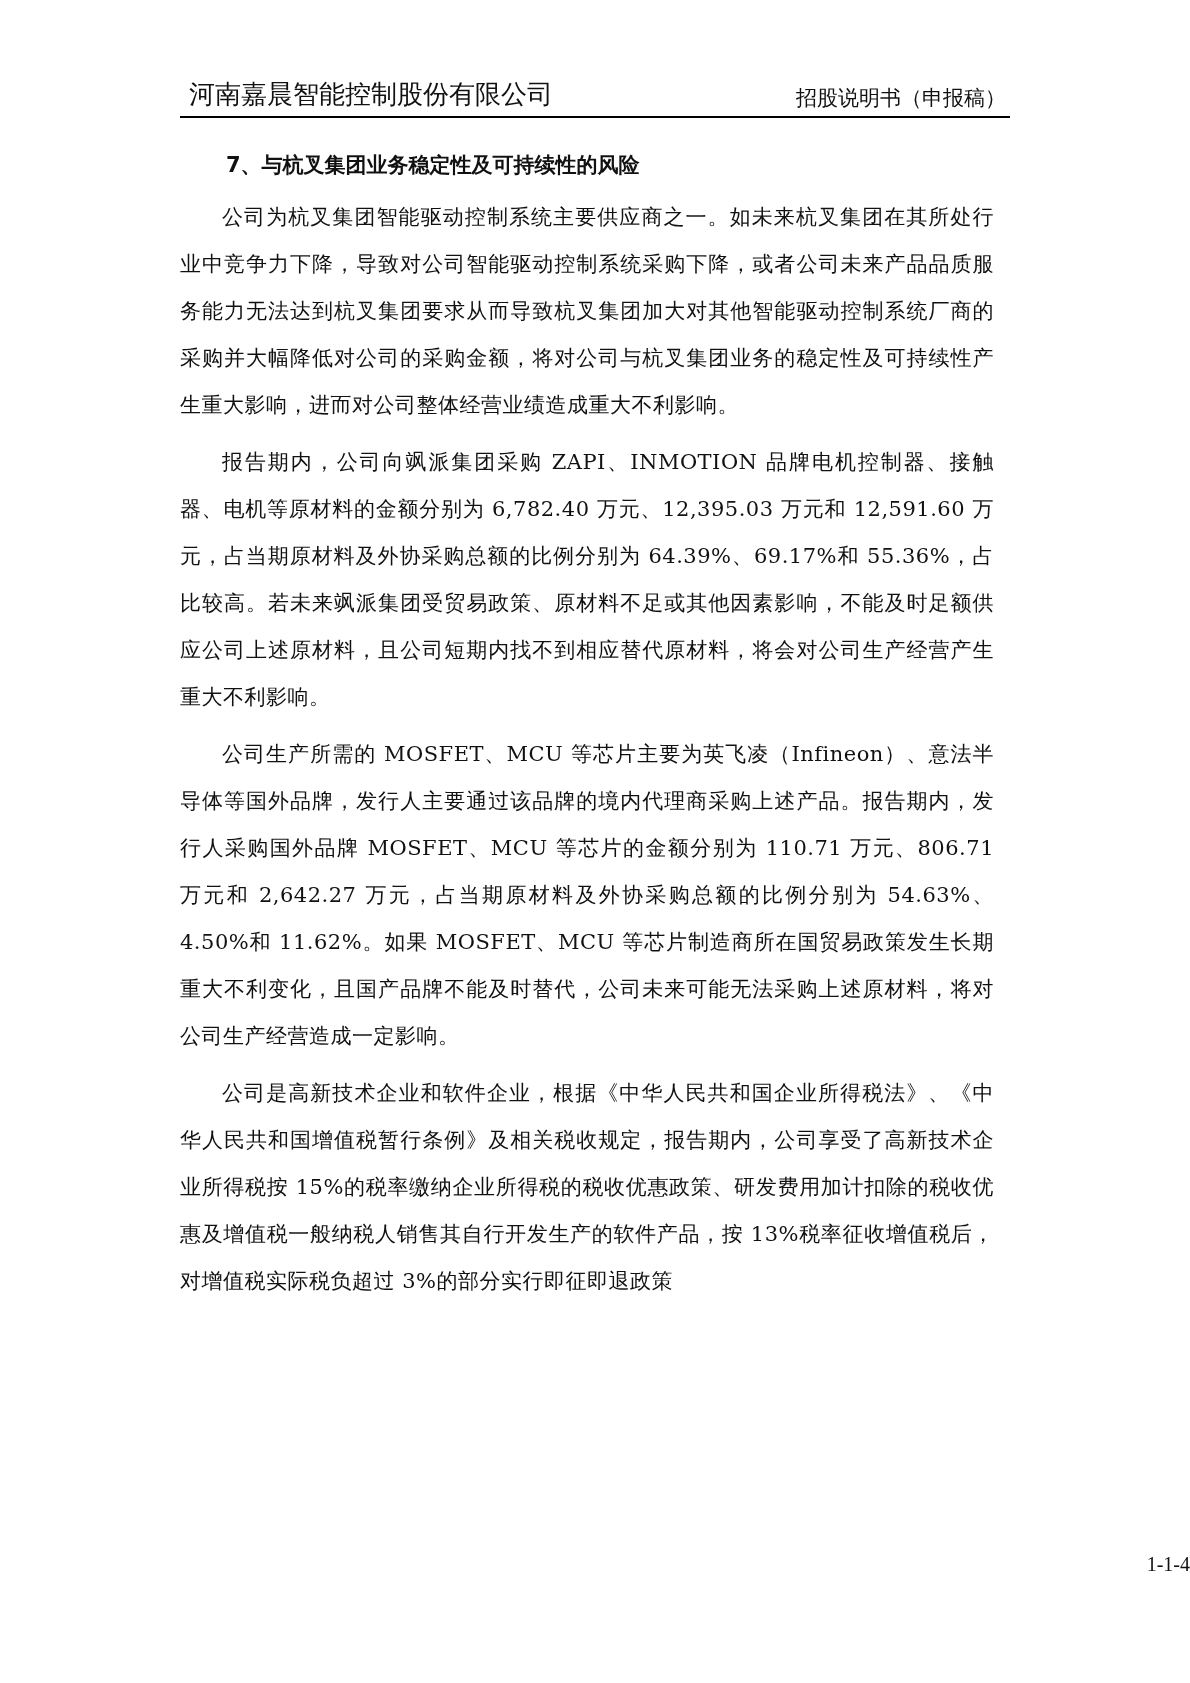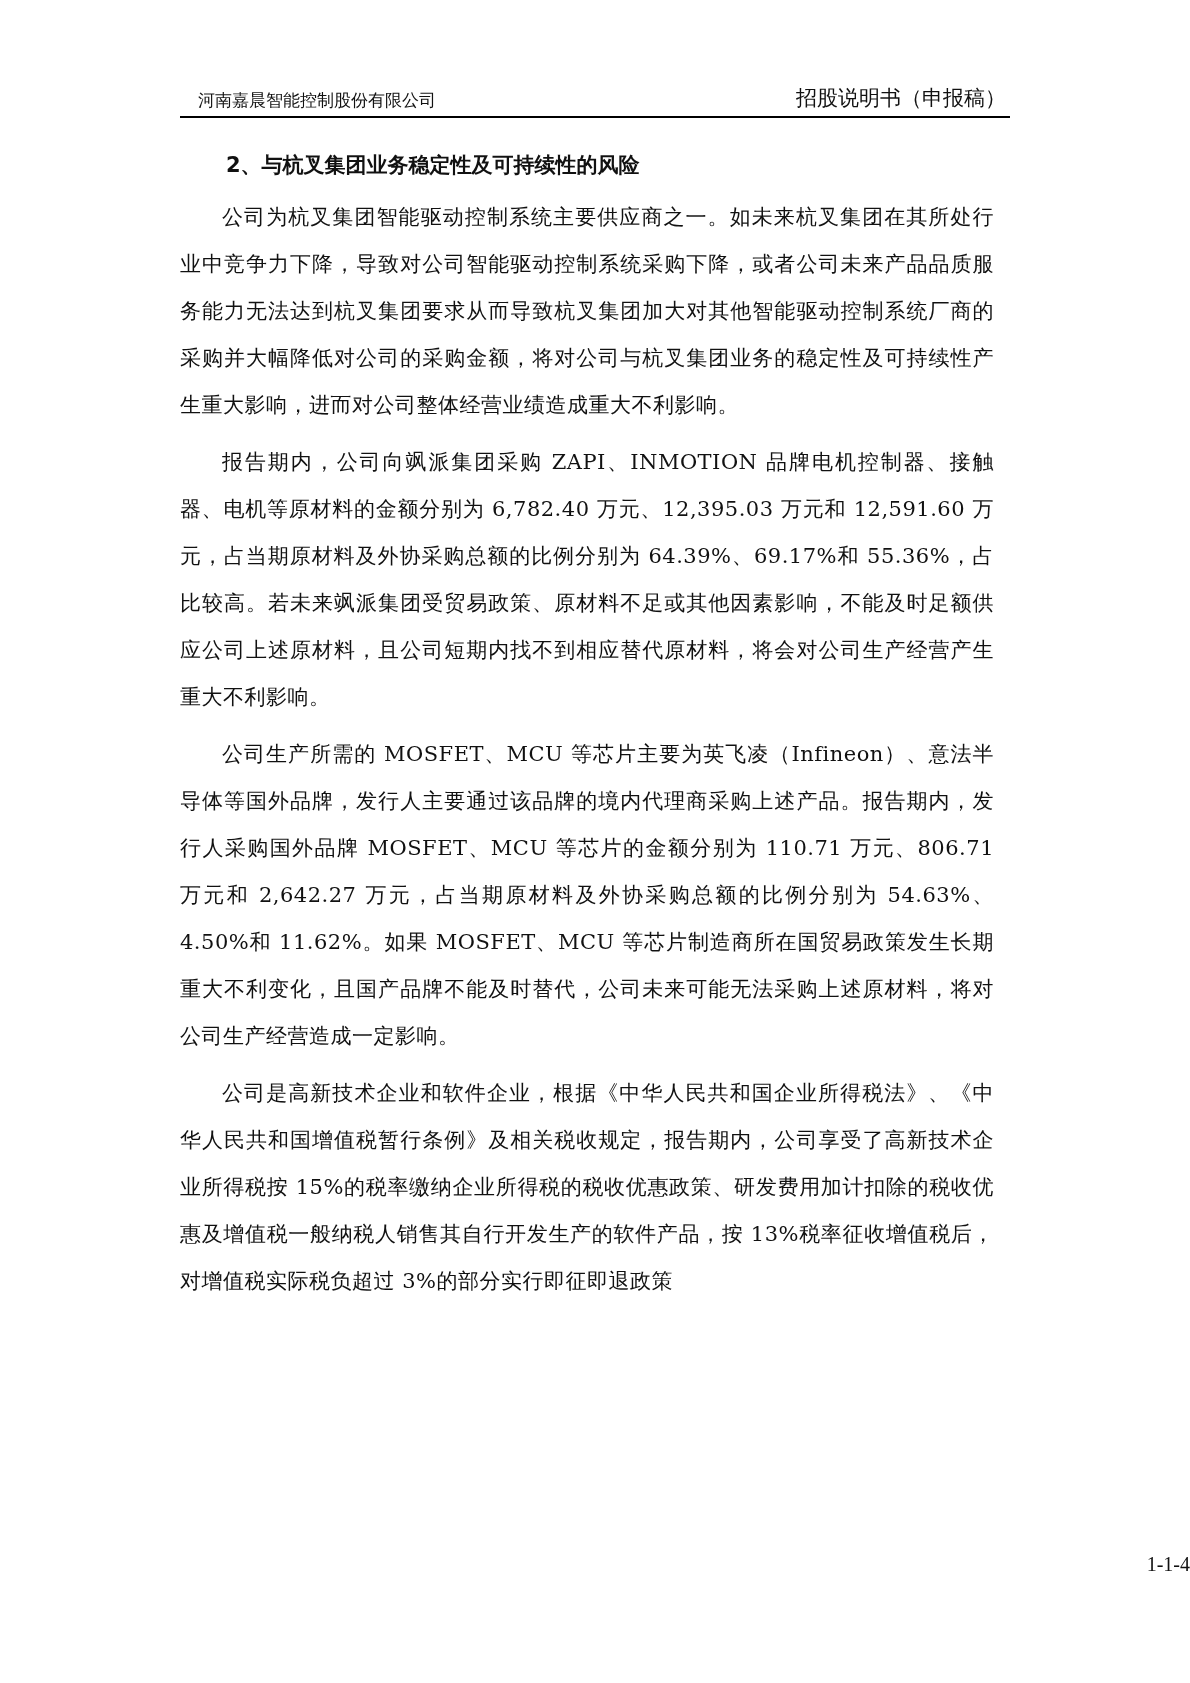--- a/index.html
+++ b/index.html
@@ -1,39 +1,39 @@
 <!DOCTYPE html>
 <html><head>
   <meta charset="utf-8">
   <style>
     html, body { margin: 0; padding: 0; background: #ffffff; }
     body { width: 1190px; height: 1683px; position: relative; overflow: hidden;
            font-family: "DejaVu Serif", "Liberation Serif", serif; color: #111; }
     .page-header { position: absolute; left: 180px; top: 84px; width: 830px; height: 32px;
                    border-bottom: 2px solid #000; }
-    .header-left { position: absolute; left: 18px; bottom: 4px; font-size: 17px; }
+    .header-left { position: absolute; left: 9px; bottom: 4px; font-size: 26px; }
     .header-right { position: absolute; right: 4px; bottom: 4px; font-size: 21px; font-family: Liberation Mono, monospace; }
     .body { position: absolute; left: 180px; top: 140px; width: 830px; }
     .heading { font-family: "DejaVu Sans", "Liberation Sans", sans-serif; font-weight: bold;
                font-size: 21px; line-height: 34px; margin: 8px 0 12px 0; padding-left: 46px; }
     .para { font-size: 21px; line-height: 47px; text-indent: 2em; text-align: justify;
             margin: 0 16px 10px 0; letter-spacing: 0.5px; }
     .page-footer { position: absolute; left: 0; width: 1190px; top: 1553px; text-align: right;
                    font-family: "Liberation Serif", serif; font-size: 20px; }
   </style>
 </head>
 <body>
 
 <div class="page-header">
   <span class="header-left">河南嘉晨智能控制股份有限公司</span>
   <span class="header-right">招股说明书（申报稿）</span>
 </div>
 
 <div class="body">
-  <div class="heading">2、与杭叉集团业务稳定性及可持续性的风险</div>
+  <div class="heading">7、与杭叉集团业务稳定性及可持续性的风险</div>
   <p class="para">公司为杭叉集团智能驱动控制系统主要供应商之一。如未来杭叉集团在其所处行业中竞争力下降，导致对公司智能驱动控制系统采购下降，或者公司未来产品品质服务能力无法达到杭叉集团要求从而导致杭叉集团加大对其他智能驱动控制系统厂商的采购并大幅降低对公司的采购金额，将对公司与杭叉集团业务的稳定性及可持续性产生重大影响，进而对公司整体经营业绩造成重大不利影响。</p>
 
   <p class="para">报告期内，公司向飒派集团采购 ZAPI、INMOTION 品牌电机控制器、接触器、电机等原材料的金额分别为 6,782.40 万元、12,395.03 万元和 12,591.60 万元，占当期原材料及外协采购总额的比例分别为 64.39%、69.17%和 55.36%，占比较高。若未来飒派集团受贸易政策、原材料不足或其他因素影响，不能及时足额供应公司上述原材料，且公司短期内找不到相应替代原材料，将会对公司生产经营产生重大不利影响。</p>
 
   <p class="para">公司生产所需的 MOSFET、MCU 等芯片主要为英飞凌（Infineon）、意法半导体等国外品牌，发行人主要通过该品牌的境内代理商采购上述产品。报告期内，发行人采购国外品牌 MOSFET、MCU 等芯片的金额分别为 110.71 万元、806.71 万元和 2,642.27 万元，占当期原材料及外协采购总额的比例分别为 54.63%、4.50%和 11.62%。如果 MOSFET、MCU 等芯片制造商所在国贸易政策发生长期重大不利变化，且国产品牌不能及时替代，公司未来可能无法采购上述原材料，将对公司生产经营造成一定影响。</p>
 
   <p class="para">公司是高新技术企业和软件企业，根据《中华人民共和国企业所得税法》、《中华人民共和国增值税暂行条例》及相关税收规定，报告期内，公司享受了高新技术企业所得税按 15%的税率缴纳企业所得税的税收优惠政策、研发费用加计扣除的税收优惠及增值税一般纳税人销售其自行开发生产的软件产品，按 13%税率征收增值税后，对增值税实际税负超过 3%的部分实行即征即退政策</p>
 </div>
 
 <div class="page-footer">1-1-4</div>

